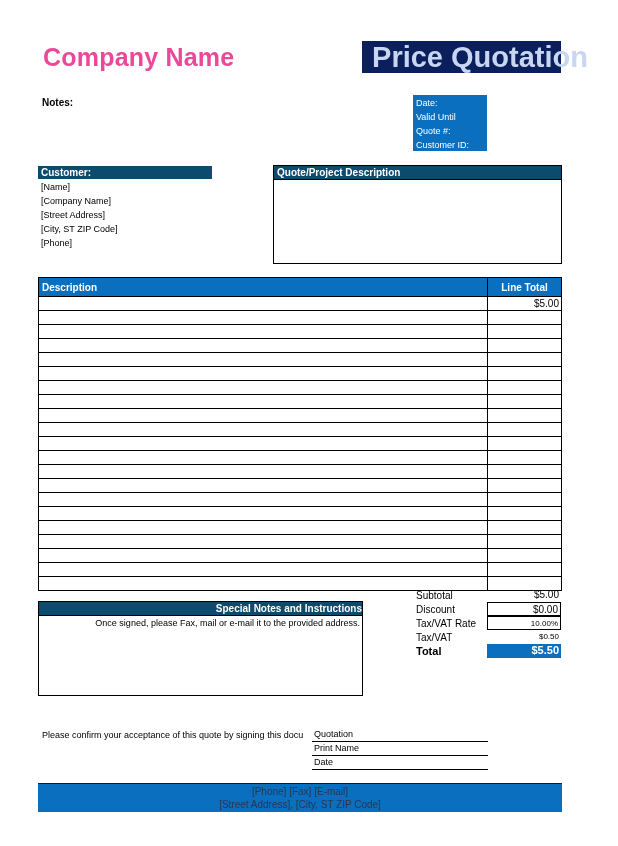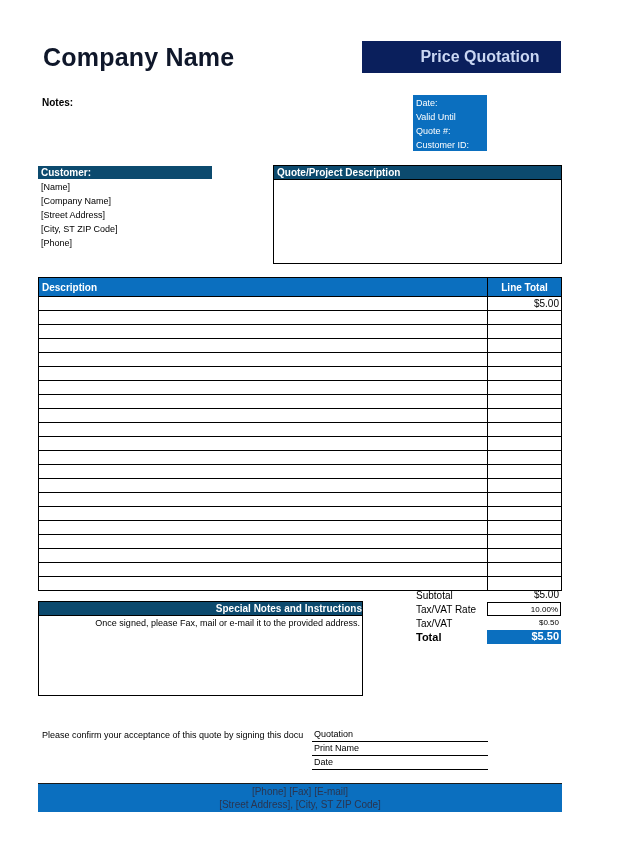--- a/index.html
+++ b/index.html
@@ -1,21 +1,21 @@
 <!DOCTYPE html>
 <html><head>
   <meta charset="utf-8">
   <style>
     * { box-sizing: border-box; margin: 0; padding: 0; }
     html, body { width: 618px; height: 846px; background: #ffffff; overflow: hidden; }
     body { position: relative; font-family: "Liberation Sans", sans-serif; color: #000; font-size: 9px; }
     .abs { position: absolute; }
 
-    .company-name { left: 43px; top: 43px; font-size: 25px; font-weight: bold; color: #0f172a; letter-spacing: 0.2px; white-space: nowrap; }
-    .title-box { left: 362px; top: 41px; width: 199px; height: 32px; background: #0a1f5c; color: #c9d6f2; font-size: 16px; font-weight: bold; display: flex; align-items: center; justify-content: center; white-space: nowrap; padding-left: 37px; }
+    .company-name { left: 43px; top: 43px; font-size: 25px; font-weight: bold; color: #ec4899; letter-spacing: 0.2px; white-space: nowrap; }
+    .title-box { left: 362px; top: 41px; width: 199px; height: 32px; background: #0a1f5c; color: #c9d6f2; font-size: 29px; font-weight: bold; display: flex; align-items: center; justify-content: center; white-space: nowrap; padding-left: 37px; }
     .slogan { left: 42px; top: 97px; font-size: 10px; font-weight: bold; }
 
     .meta-box { left: 413px; top: 95px; width: 74px; height: 56px; background: #0b6fbf; color: #fff; font-size: 9px; padding: 2px 3px; }
     .meta-box div { height: 14px; line-height: 12px; white-space: nowrap; }
 
     .section-header { background: #0c4a6e; color: #fff; font-weight: bold; font-size: 10px; padding-left: 3px; white-space: nowrap; }
 
     .customer-header { left: 38px; top: 166px; width: 174px; height: 13px; line-height: 13px; }
     .customer-lines { left: 41px; top: 181px; font-size: 9px; }
     .customer-lines div { height: 14px; line-height: 13px; white-space: nowrap; }
@@ -170,20 +170,24 @@
       </tr>
     </tbody>
 </table>
 
 <div class="abs totals">
   <div class="row">
     <div class="lbl">Subtotal</div>
     <div class="val">$5.00</div>
   </div>
   <div class="row">
+    <div class="lbl">Discount</div>
+    <div class="val boxed">$0.00</div>
+  </div>
+  <div class="row">
     <div class="lbl">Tax/VAT Rate</div>
     <div class="val boxed small">10.00%</div>
   </div>
   <div class="row">
     <div class="lbl">Tax/VAT</div>
     <div class="val small">$0.50</div>
   </div>
   <div class="row">
     <div class="lbl total-lbl">Total</div>
     <div class="val total-val">$5.50</div>

